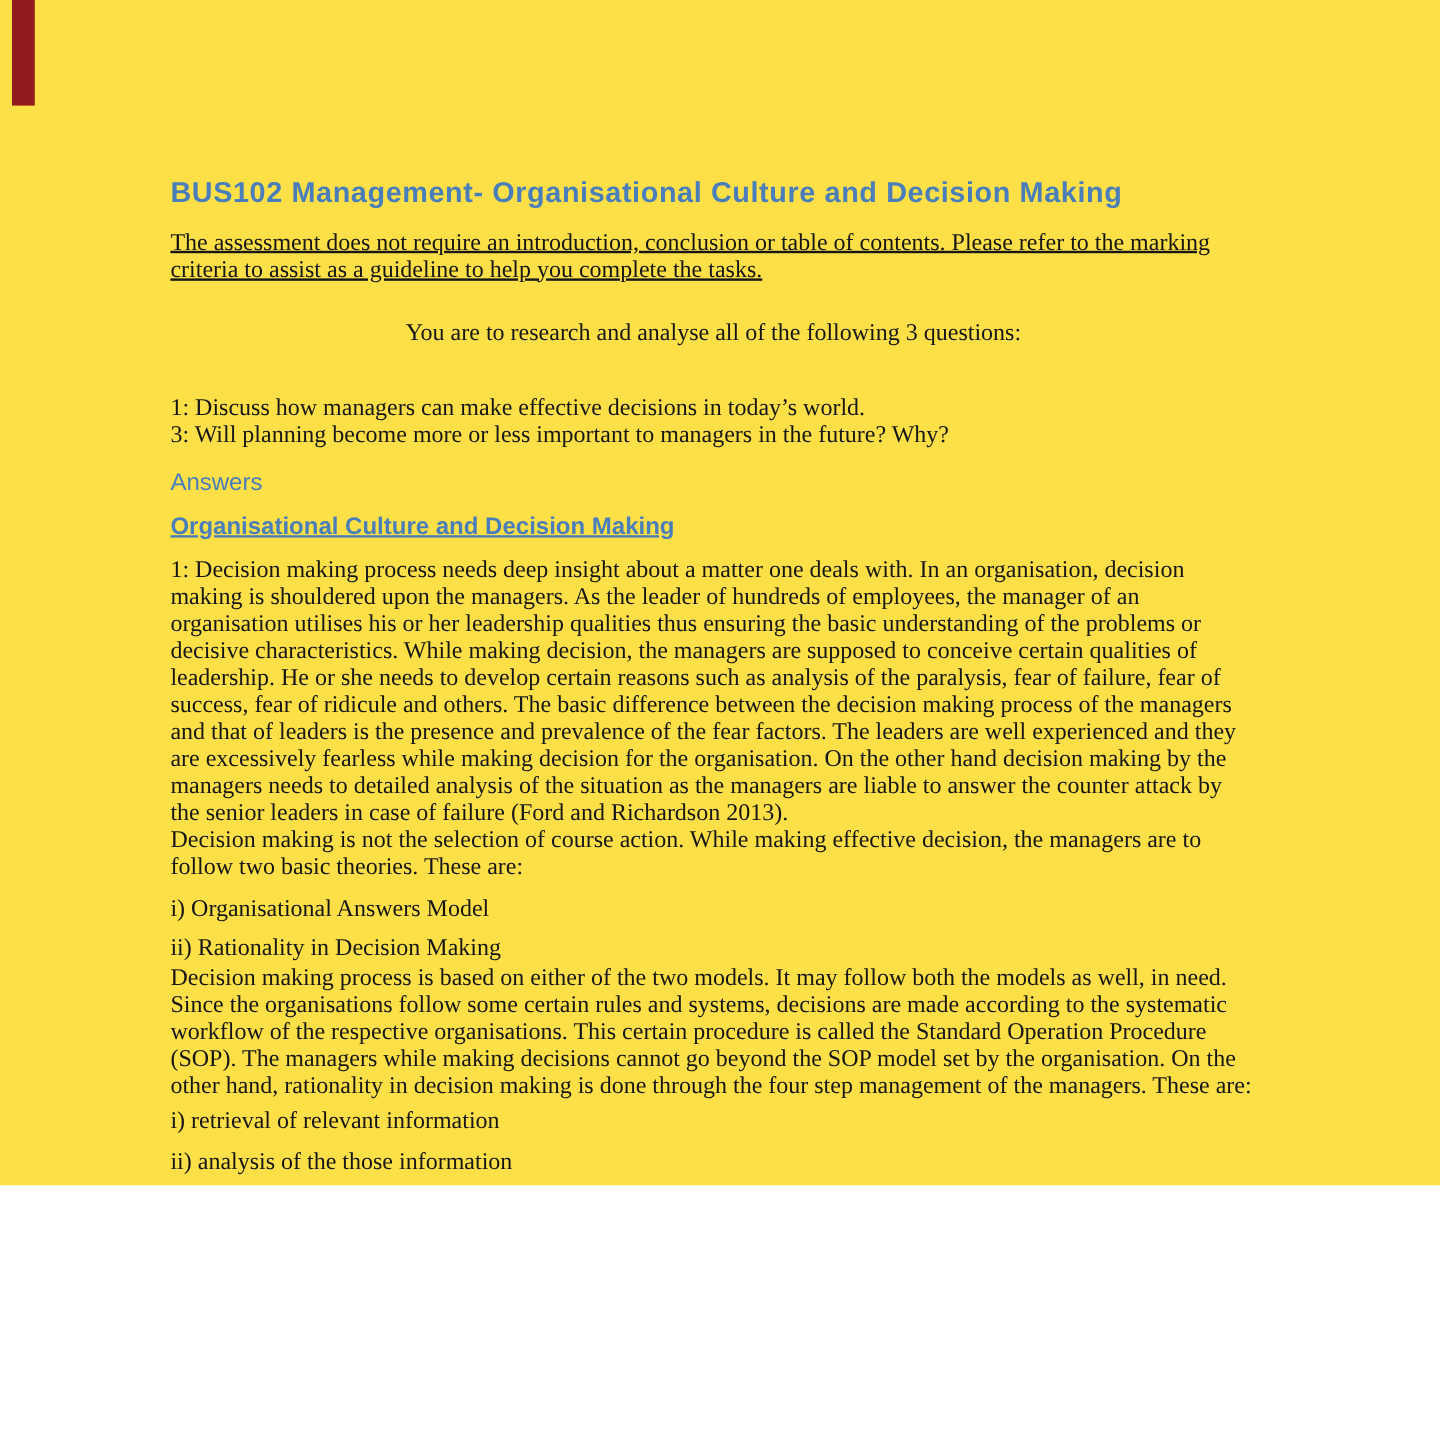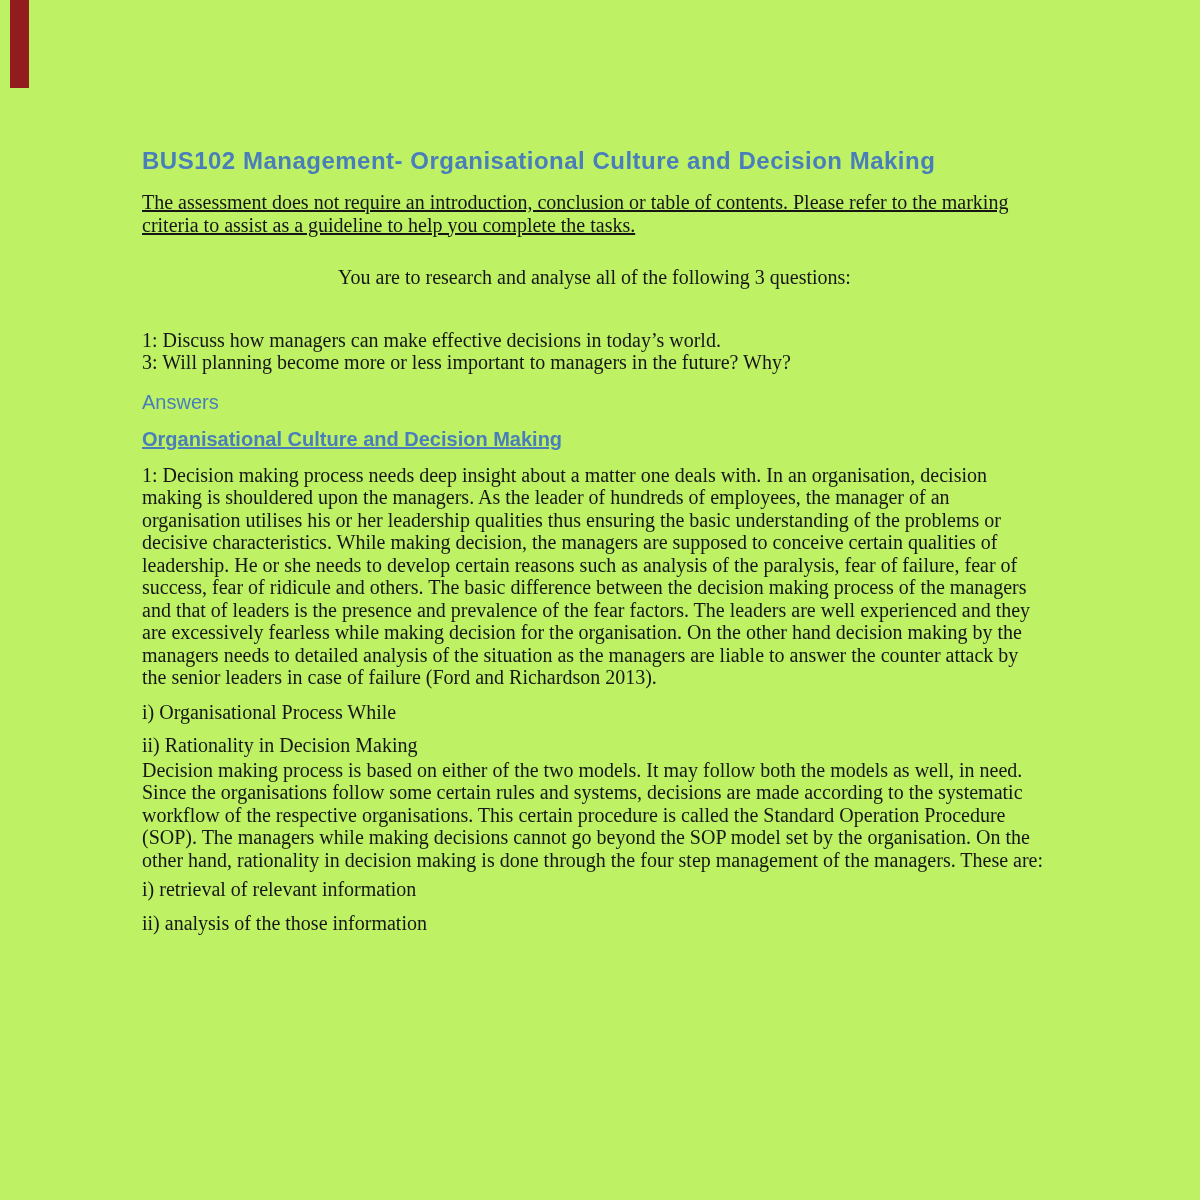--- a/index.html
+++ b/index.html
@@ -3,22 +3,22 @@
 <meta charset="utf-8">
 <style>
   html, body {
     margin: 0;
     padding: 0;
     background: #ffffff;
   }
   .page {
     position: relative;
     width: 1200px;
-    height: 1200px;
-    background: #bef264;
+    height: 988px;
+    background: #fde047;
     overflow: hidden;
     font-family: "Liberation Serif", serif;
     color: #161616;
   }
   .corner-ribbon {
     position: absolute;
     left: 10px;
     top: 0;
     width: 19px;
     height: 88px;
@@ -89,22 +89,23 @@
 
     <p class="body-text question-line">1: Discuss how managers can make effective decisions in today’s world.</p>
     <p class="body-text question-line">3: Will planning become more or less important to managers in the future? Why?</p>
 
     <h2 class="h-answers">Answers</h2>
 
     <h3 class="h-section">Organisational Culture and Decision Making</h3>
 
     <p class="body-text para-1">1: Decision making process needs deep insight about a matter one deals with. In an organisation, decision making is shouldered upon the managers. As the leader of hundreds of employees, the manager of an organisation utilises his or her leadership qualities thus ensuring the basic understanding of the problems or decisive characteristics. While making decision, the managers are supposed to conceive certain qualities of leadership.  He or she needs to develop certain reasons such as analysis of the paralysis, fear of failure, fear of success, fear of ridicule and others.  The basic difference between the decision making process of the managers and that of leaders is the presence and prevalence of the fear factors. The leaders are well experienced and they are excessively fearless while making decision for the organisation. On the other hand decision making by the managers needs to detailed analysis of the situation as the managers are liable to answer the counter attack by the senior leaders in case of failure (Ford and Richardson 2013).</p>
 
+    <p class="body-text para-2">Decision making is not the selection of course action. While making effective decision, the managers are to follow two basic theories. These are:</p>
 
-    <p class="body-text theory-1">i) Organisational Process While</p>
+    <p class="body-text theory-1">i) Organisational Answers Model</p>
     <p class="body-text theory-2">ii) Rationality in Decision Making</p>
 
     <p class="body-text para-3">Decision making process is based on either of the two models. It may follow both the models as well, in need. Since the organisations follow some certain rules and systems, decisions are made according to the systematic workflow of the respective organisations. This certain procedure is called the Standard Operation Procedure (SOP). The managers while making decisions cannot go beyond the SOP model set by the organisation. On the other hand, rationality in decision making is done through the four step management of the managers. These are:</p>
 
     <p class="body-text step-1">i) retrieval of relevant information</p>
     <p class="body-text step-2">ii) analysis of the those information</p>
 
   </div>
 </div>
 

